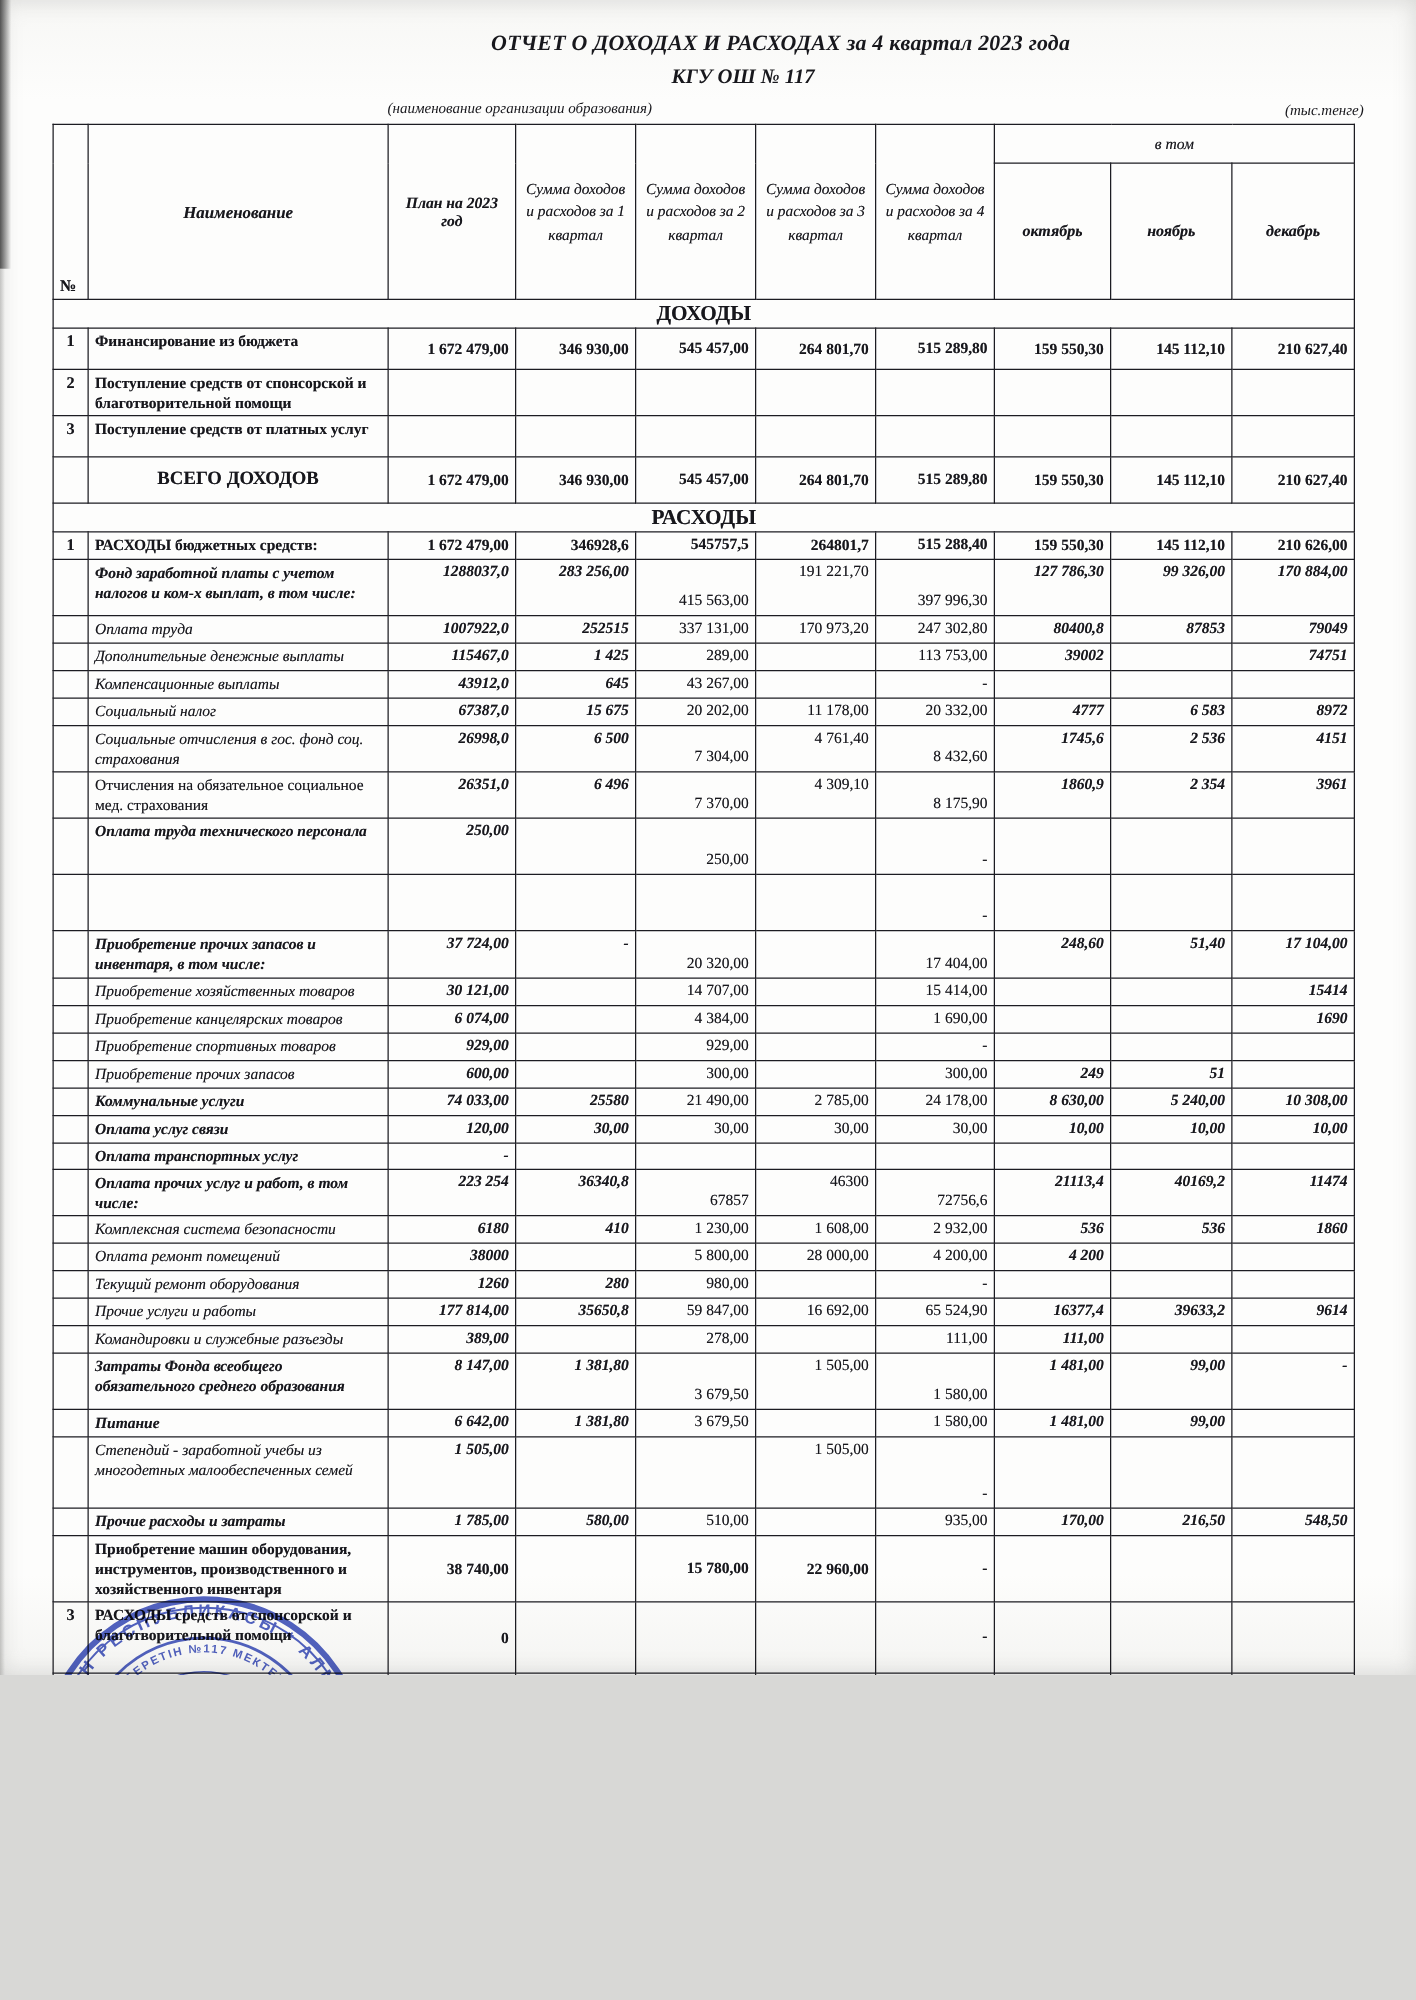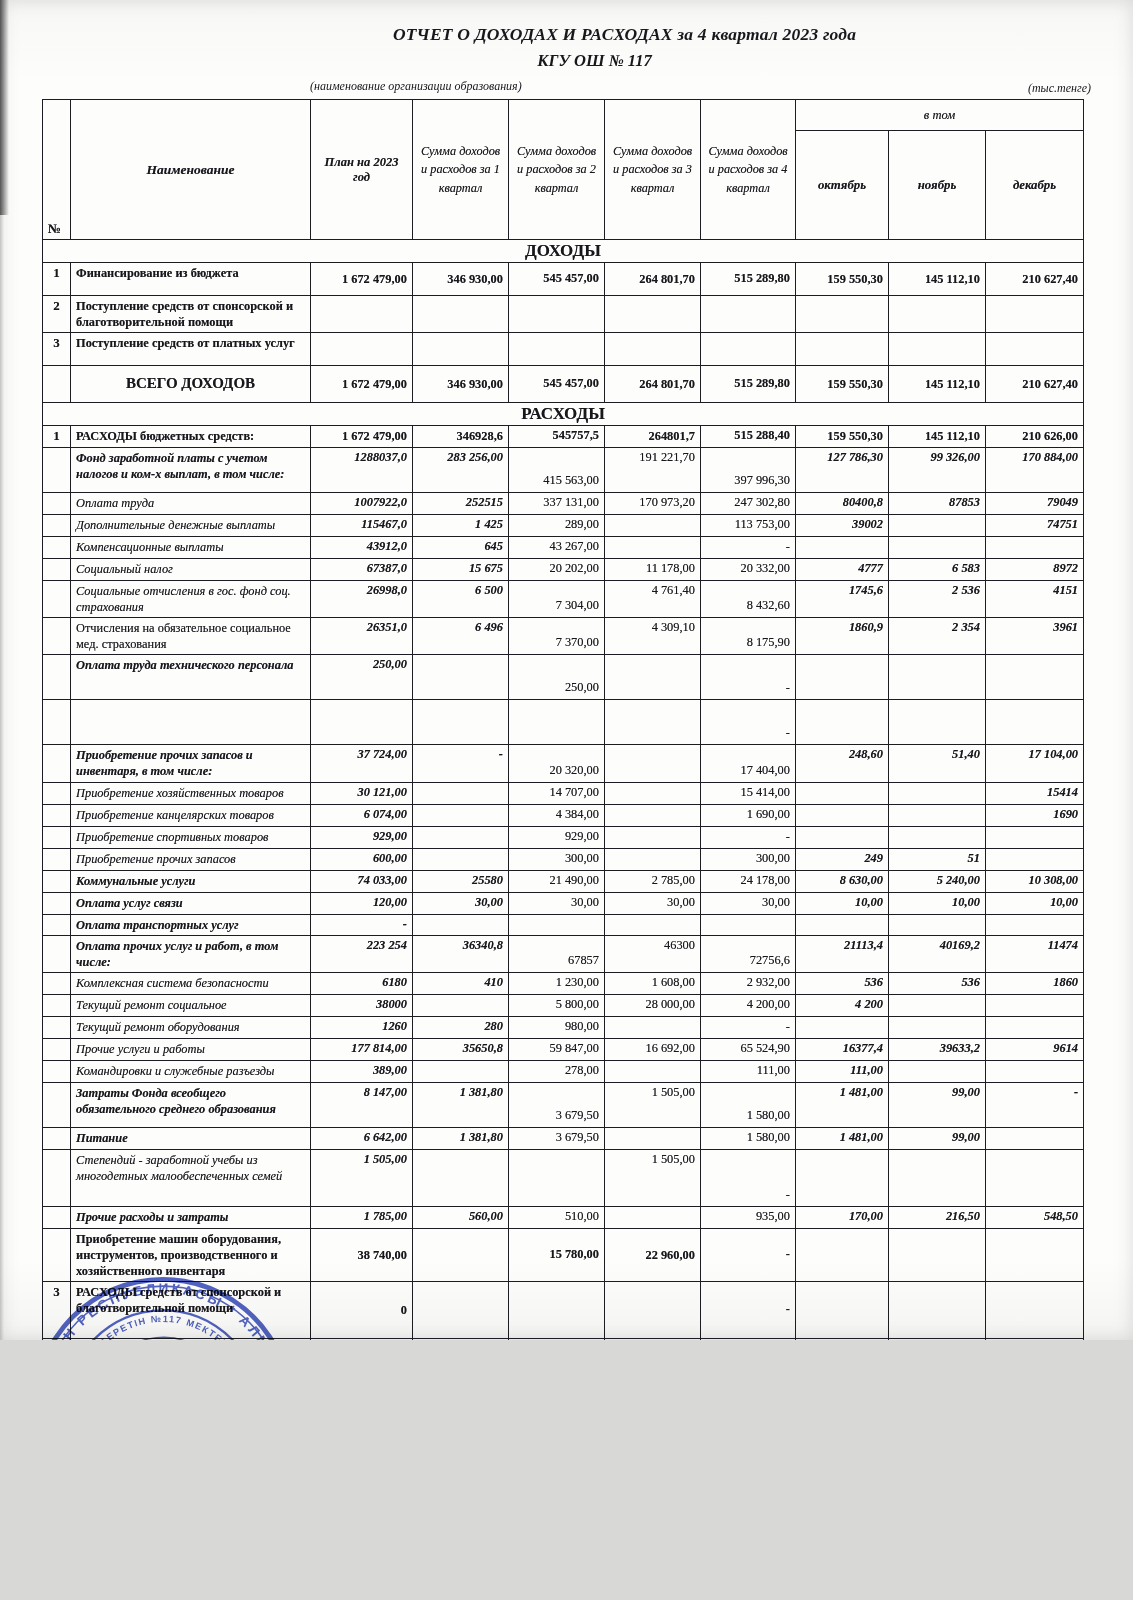--- a/index.html
+++ b/index.html
@@ -396,21 +396,21 @@
           <td class="c-val v1 vbi">410</td>
           <td class="c-val v2">1 230,00</td>
           <td class="c-val v3">1 608,00</td>
           <td class="c-val v4">2 932,00</td>
           <td class="c-val v5 vbi">536</td>
           <td class="c-val v6 vbi">536</td>
           <td class="c-val v7 vbi">1860</td>
         </tr>
         <tr>
           <td class="c-num"></td>
-          <td class="c-name lbl-i">Текущий ремонт социальное</td>
+          <td class="c-name lbl-i">Оплата ремонт помещений</td>
           <td class="c-val v0 vbi">38000</td>
           <td class="c-val v1 vbi"></td>
           <td class="c-val v2">5 800,00</td>
           <td class="c-val v3">28 000,00</td>
           <td class="c-val v4">4 200,00</td>
           <td class="c-val v5 vbi">4 200</td>
           <td class="c-val v6 vbi"></td>
           <td class="c-val v7 vbi"></td>
         </tr>
         <tr>
@@ -482,21 +482,21 @@
           <td class="c-val v3">1 505,00</td>
           <td class="c-val v4">-</td>
           <td class="c-val v5 vbi"></td>
           <td class="c-val v6 vbi"></td>
           <td class="c-val v7 vbi"></td>
         </tr>
         <tr>
           <td class="c-num"></td>
           <td class="c-name lbl-bi">Прочие расходы и затраты</td>
           <td class="c-val v0 vbi">1 785,00</td>
-          <td class="c-val v1 vbi">560,00</td>
+          <td class="c-val v1 vbi">580,00</td>
           <td class="c-val v2">510,00</td>
           <td class="c-val v3"></td>
           <td class="c-val v4">935,00</td>
           <td class="c-val v5 vbi">170,00</td>
           <td class="c-val v6 vbi">216,50</td>
           <td class="c-val v7 vbi">548,50</td>
         </tr>
         <tr>
           <td class="c-num"></td>
           <td class="c-name lbl-b">Приобретение машин оборудования, инструментов, производственного и хозяйственного инвентаря</td>

